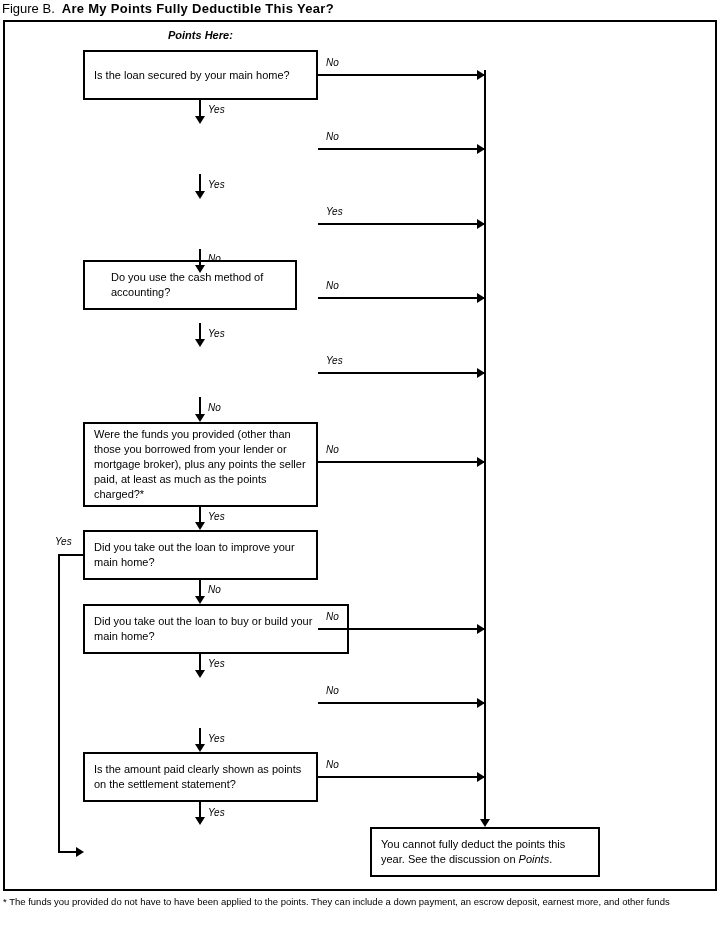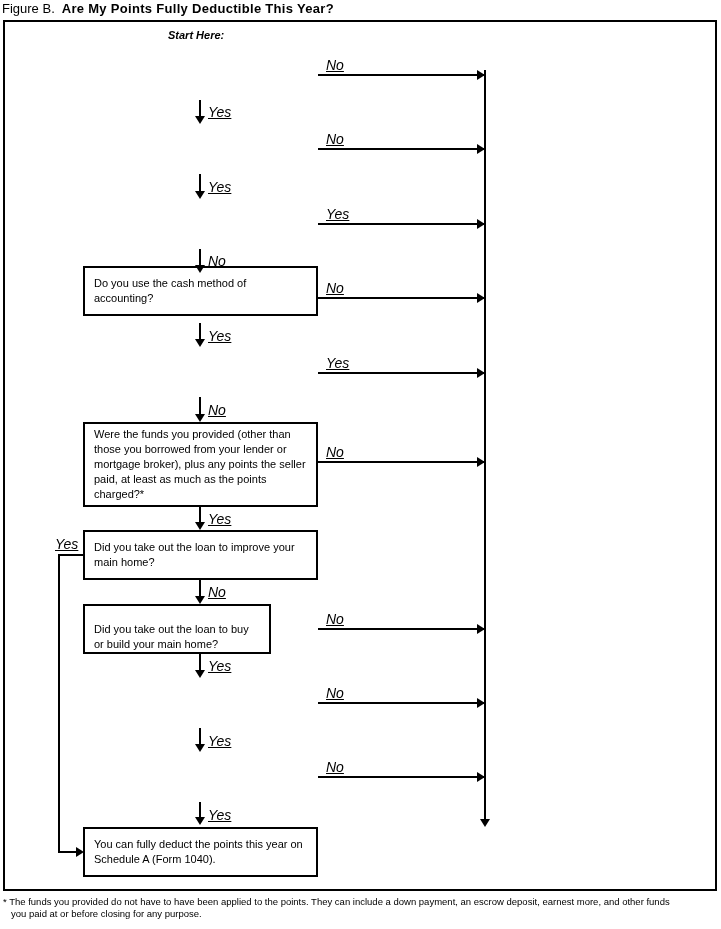--- a/index.html
+++ b/index.html
@@ -63,24 +63,23 @@
     align-items: center;
   }
   .box .txt {
     padding: 0 9px;
     font-size: 11px;
     line-height: 15px;
   }
   .box .txt i { font-style: italic; }
   .edgelabel {
     position: absolute;
-    font-size: 14px;
+    font-size: 10px;
     font-style: italic;
     white-space: nowrap;
-    text-decoration: underline;
   }
   .vline {
     position: absolute;
     width: 2px;
     background: #000;
   }
   .hline {
     position: absolute;
     height: 2px;
     background: #000;
@@ -116,48 +115,54 @@
 <body>
 
 <div id="page">
 
   <div class="fig-title">
     <span class="lbl">Figure B.</span><span class="ttl">Are My Points Fully Deductible This Year?</span>
   </div>
 
   <div class="frame"></div>
 
-  <div class="start-here">Start Here:</div>
-
-
-
-
-  <div class="box" style="left:83px; top:266px; width:235px; height:50px;">
+  <div class="start-here">Points Here:</div>
+
+  <div class="box" style="left:83px; top:50px; width:235px; height:50px;">
+    <div class="txt">Is the loan secured by your main home?</div>
+  </div>
+
+
+
+  <div class="box" style="left:83px; top:260px; width:214px; height:50px;padding-left:17px;">
     <div class="txt">Do you use the cash method of accounting?</div>
   </div>
 
 
   <div class="box" style="left:83px; top:422px; width:235px; height:85px;">
     <div class="txt">Were the funds you provided (other than those you borrowed from your lender or mortgage broker), plus any points the seller paid, at least as much as the points charged?*</div>
   </div>
 
   <div class="box" style="left:83px; top:530px; width:235px; height:50px;">
     <div class="txt">Did you take out the loan to improve your main home?</div>
   </div>
 
-  <div class="box" style="left:83px; top:604px; width:188px; height:50px;align-items:flex-end;">
+  <div class="box" style="left:83px; top:604px; width:266px; height:50px;">
     <div class="txt">Did you take out the loan to buy or build your main home?</div>
   </div>
 
 
-
-  <div class="box" style="left:83px; top:827px; width:235px; height:50px;">
-    <div class="txt">You can fully deduct the points this year on Schedule A (Form 1040).</div>
-  </div>
-
+  <div class="box" style="left:83px; top:752px; width:235px; height:50px;">
+    <div class="txt">Is the amount paid clearly shown as points on the settlement statement?</div>
+  </div>
+
+
+  <div class="box" style="left:370px; top:827px; width:230px; height:50px;">
+    <div class="txt"><span>You cannot fully deduct the points this year. See the discussion on </span><i>Points</i><span>.</span></div>
+  </div>
 
   <div class="vline" style="left:484px; top:70px; height:751px;"></div>
   <div class="arrow-down" style="left:480px; top:819px;"></div>
 
   <div class="vline" style="left:199px; top:100px; height:16px;"></div>
   <div class="arrow-down" style="left:195px; top:116px;"></div>
   <div class="edgelabel" style="left:208px; top:104px;">Yes</div>
 
   <div class="vline" style="left:199px; top:174px; height:17px;"></div>
   <div class="arrow-down" style="left:195px; top:191px;"></div>
@@ -232,16 +237,15 @@
   <div class="edgelabel" style="left:326px; top:759px;">No</div>
 
   <div class="hline" style="left:58px; top:554px; width:27px;"></div>
   <div class="vline" style="left:58px; top:554px; height:298px;"></div>
   <div class="hline" style="left:58px; top:851px; width:24px;"></div>
   <div class="arrow-right" style="left:76px; top:847px;"></div>
   <div class="edgelabel" style="left:55px; top:536px;">Yes</div>
 
   <div class="footnote">
     <span class="ind"><span>*</span> <span>The funds you provided do not have to have been applied to the points. They can include a down payment, an escrow deposit, earnest more, and other funds</span></span>
-    <span class="ln2">you paid at or before closing for any purpose.</span>
   </div>
 
 </div>
 
 </body></html>

